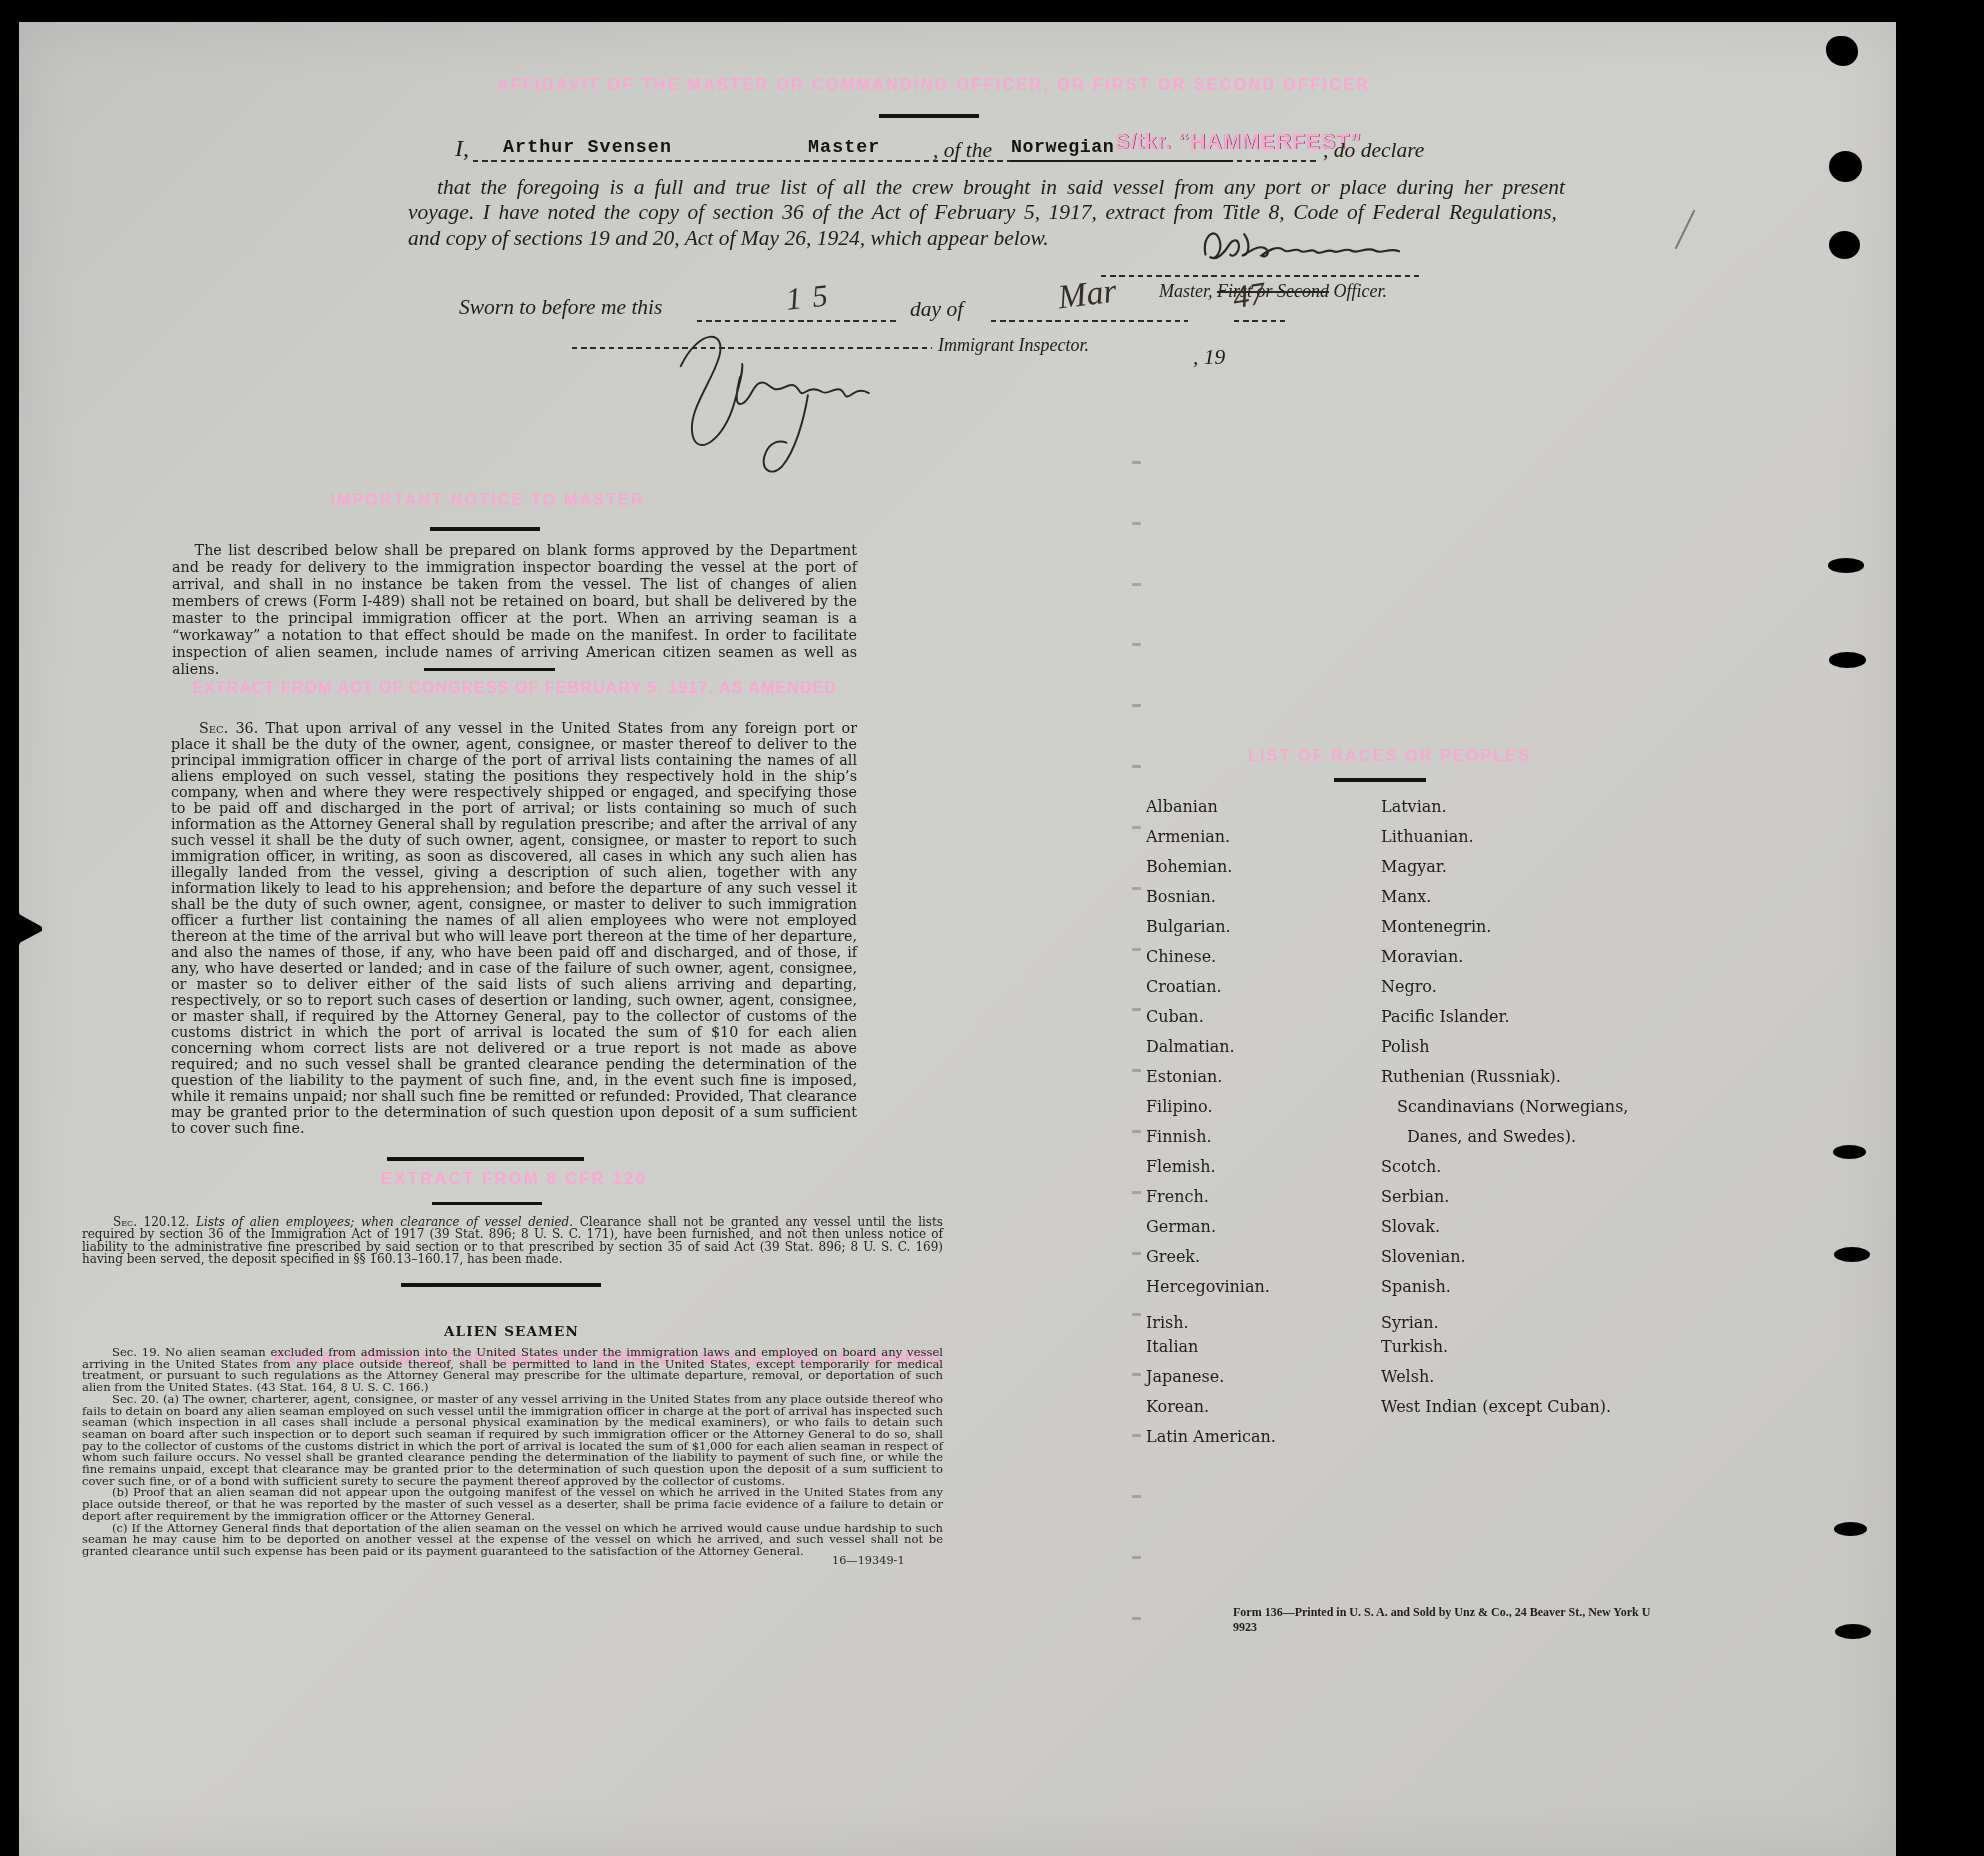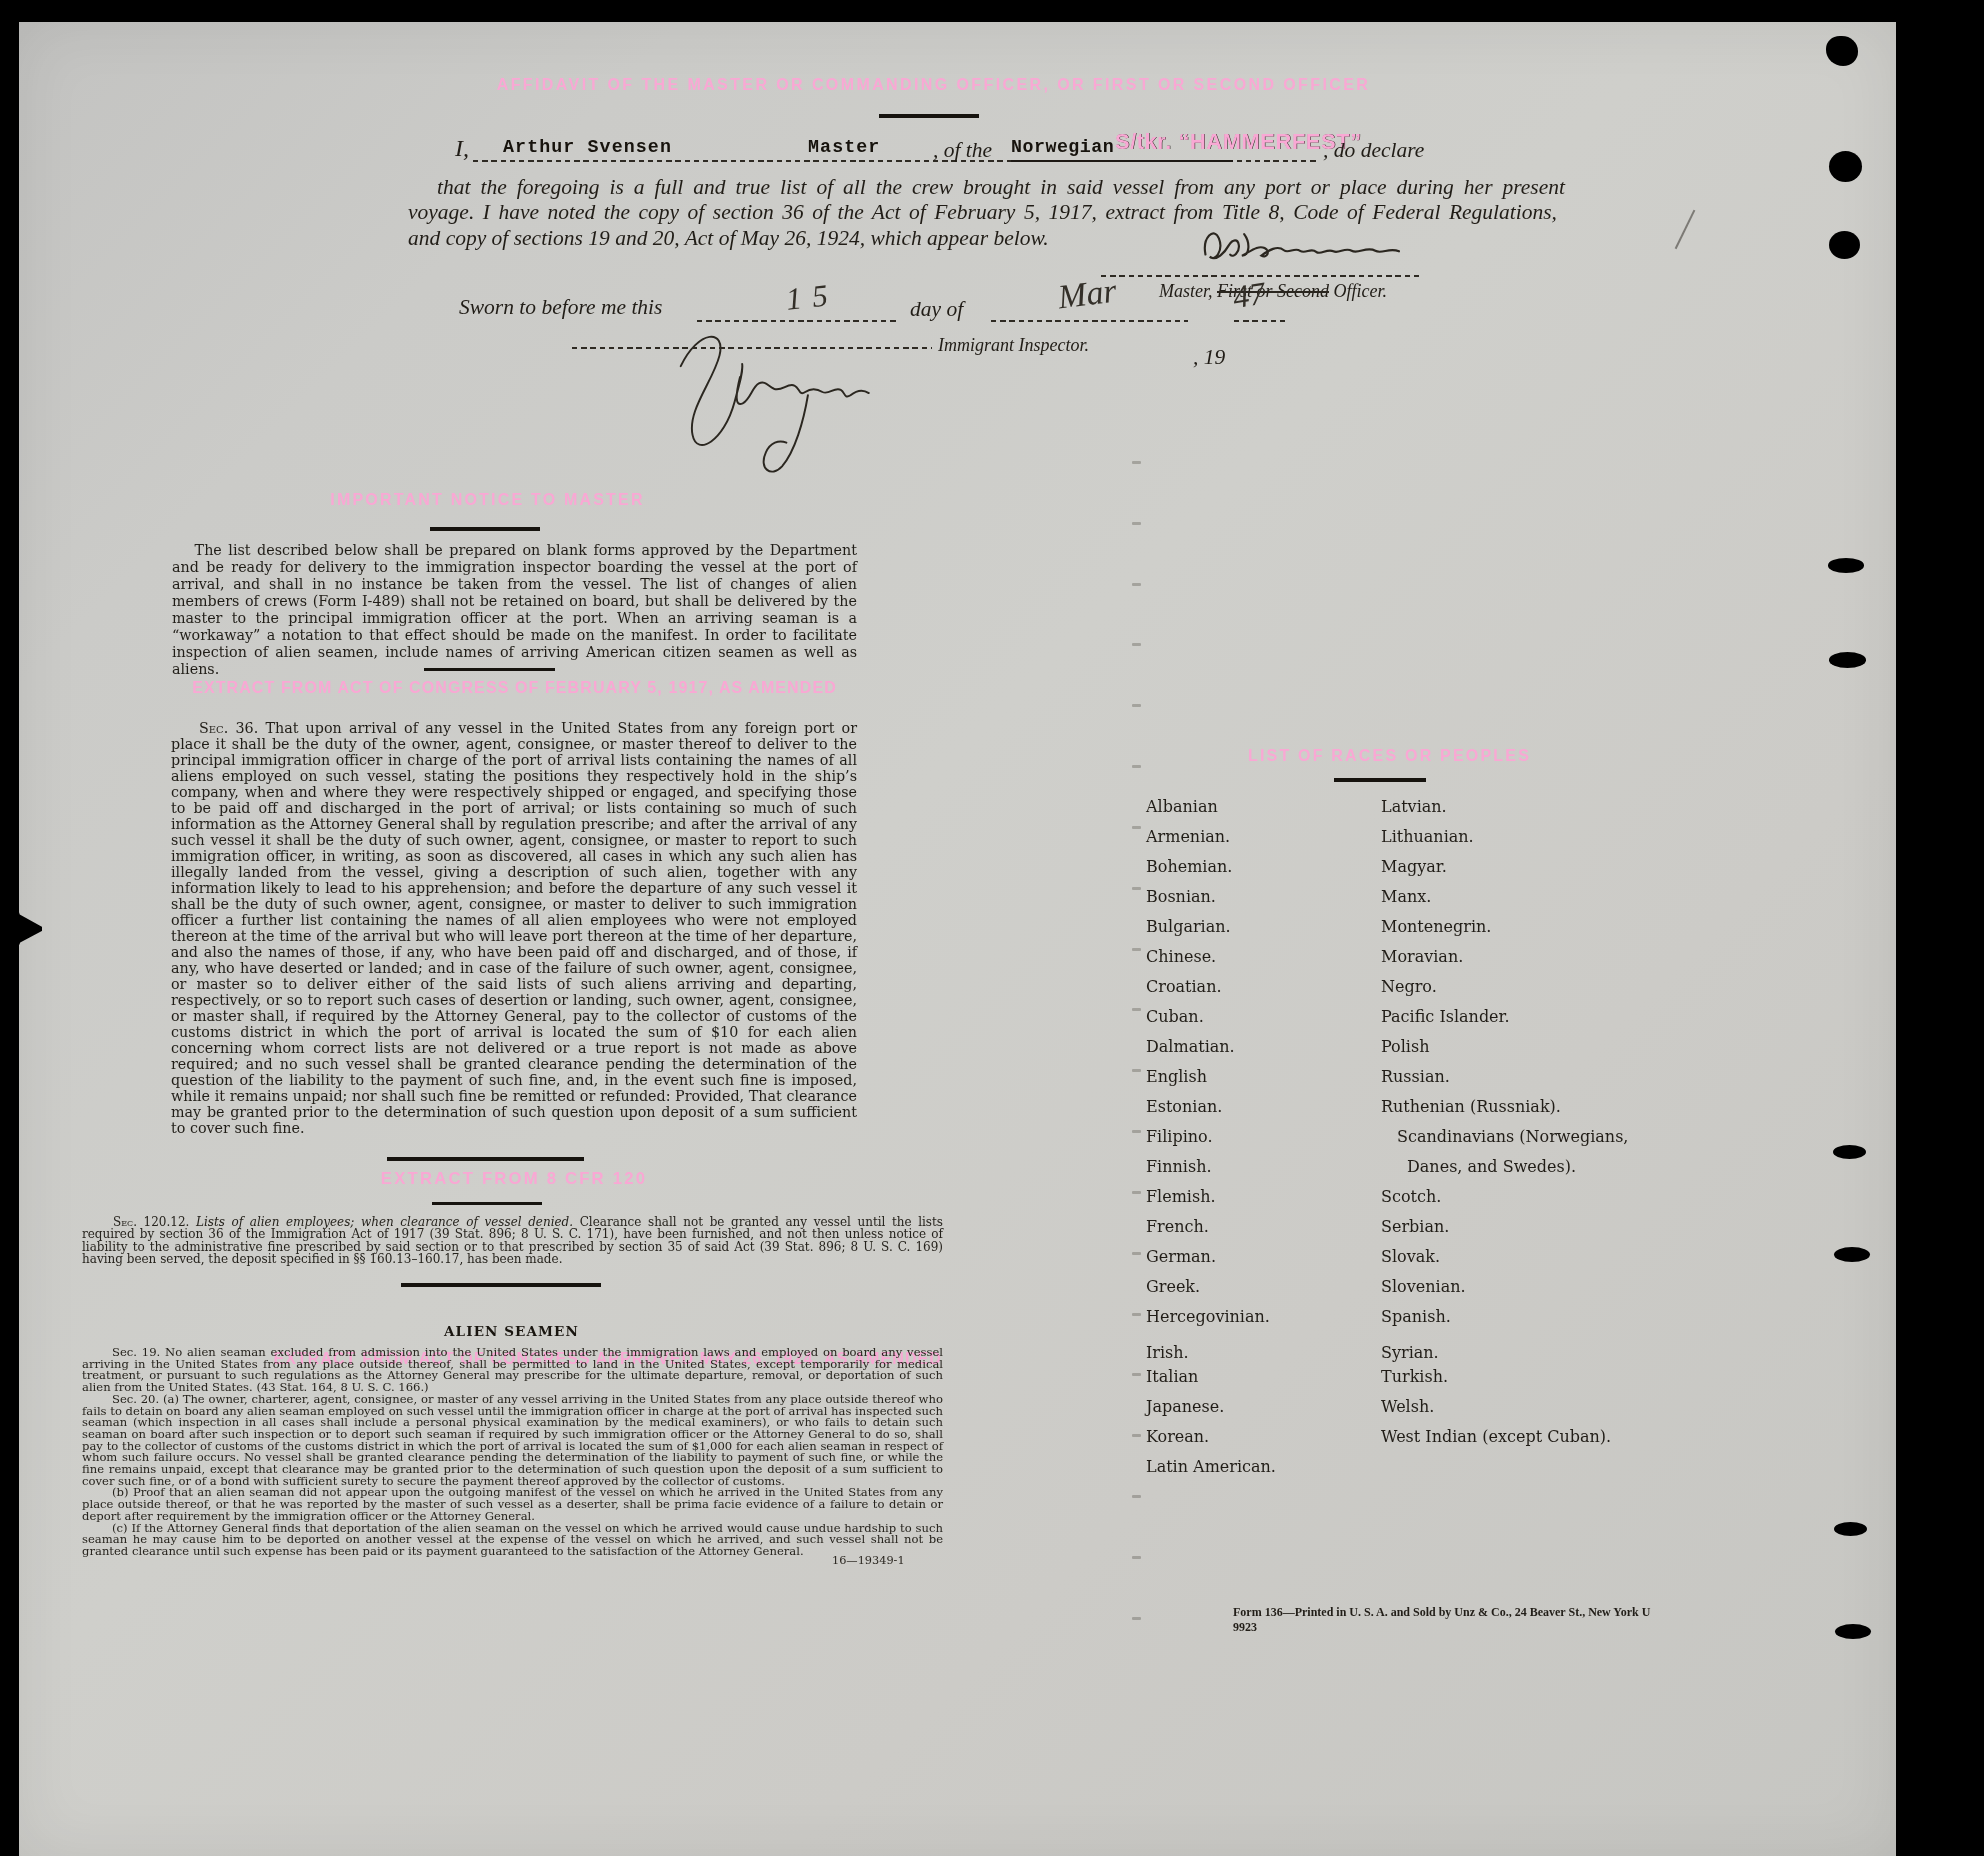--- a/index.html
+++ b/index.html
@@ -172,24 +172,20 @@
       </div>
       <div style="display: flex; height: 30px; align-items: flex-start;">
         <span style="width: 235px; flex: 0 0 auto;">Cuban.</span>
         <span>Pacific Islander.</span>
       </div>
       <div style="display: flex; height: 30px; align-items: flex-start;">
         <span style="width: 235px; flex: 0 0 auto;">Dalmatian.</span>
         <span>Polish</span>
       </div>
       <div style="display: flex; height: 30px; align-items: flex-start;">
-        <span style="width: 235px; flex: 0 0 auto;">English</span>
-        <span>Russian.</span>
-      </div>
-      <div style="display: flex; height: 30px; align-items: flex-start;">
         <span style="width: 235px; flex: 0 0 auto;">Estonian.</span>
         <span>Ruthenian (Russniak).</span>
       </div>
       <div style="display: flex; height: 30px; align-items: flex-start; gap: 16px;">
         <span style="width: 235px; flex: 0 0 auto;">Filipino.</span>
         <span>Scandinavians (Norwegians,</span>
       </div>
       <div style="display: flex; height: 30px; align-items: flex-start;">
         <span style="width: 235px; flex: 0 0 auto;">Finnish.</span>
         <span style="padding-left: 26px;">Danes, and Swedes).</span>

